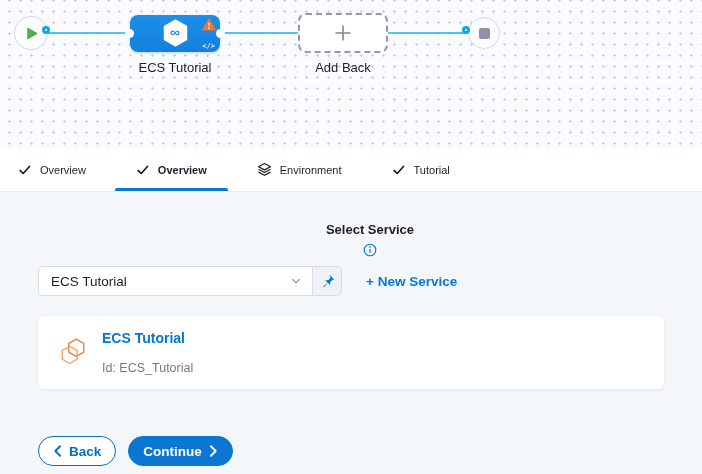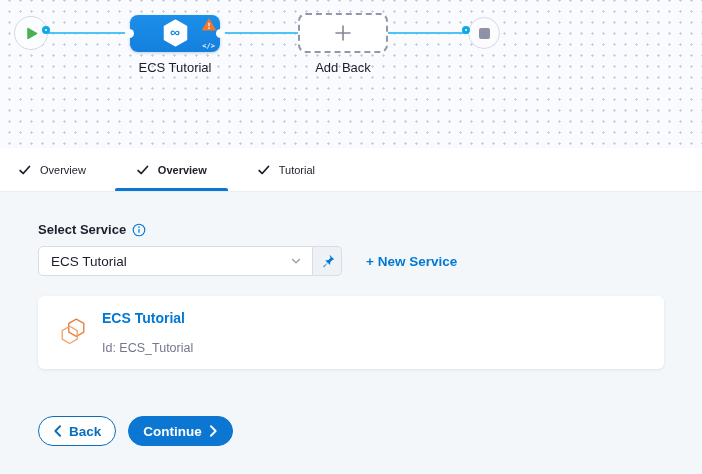--- a/index.html
+++ b/index.html
@@ -68,21 +68,21 @@
     height:100%; position:relative; cursor:pointer; white-space:nowrap;
   }
   .tab.active { font-weight:700; }
   .tab.active::after {
     content:''; position:absolute; left:-21px; right:-21px; bottom:0;
     height:3px; background:#0b77d2; border-radius:2px 2px 0 0;
   }
 
   
   .content { height:282px; background:#f4f7fa; padding:30px 0 0 38px; }
-  .label-row { display:flex; align-items:center; gap:6px; }
+  .label-row { display:flex; align-items:center; gap:6px;flex-direction:column; }
   .field-label { font-size:13px; font-weight:700; color:#1d1d2c; }
   .input-row { margin-top:9px; display:flex; align-items:center; }
   .dropdown {
     width:275px; height:30px; background:#fff; border:1px solid #d9dbe7;
     border-radius:5px 0 0 5px; display:flex; align-items:center;
     justify-content:space-between; padding:0 10px 0 12px; cursor:pointer;
   }
   .dropdown-value { font-size:13.5px; color:#1d1d2c; }
   .pin-btn {
     width:29px; height:30px; background:#eef1f5; border:1px solid #d9dbe7;
@@ -176,20 +176,30 @@
     <div class="tab active">
       <span style="display:flex">
         <svg width="14" height="14" viewBox="0 0 16 16">
             <path d="M2.5 8.6l3.4 3.4 7.2-8" stroke="#1d1d2c" stroke-width="2" fill="none" stroke-linecap="round" stroke-linejoin="round"></path>
           </svg>
       </span>
       <span>Overview</span>
     </div>
     <div class="tab">
       <span style="display:flex">
+        <svg width="15" height="15" viewBox="0 0 16 16" fill="none" stroke="#1d1d2c" stroke-width="1.3" stroke-linejoin="round">
+            <path d="M8 1.6L14.4 5 8 8.4 1.6 5z"></path>
+            <path d="M1.6 7.8L8 11.2l6.4-3.4"></path>
+            <path d="M1.6 10.8L8 14.2l6.4-3.4"></path>
+          </svg>
+      </span>
+      <span>Environment</span>
+    </div>
+    <div class="tab">
+      <span style="display:flex">
         <svg width="14" height="14" viewBox="0 0 16 16">
             <path d="M2.5 8.6l3.4 3.4 7.2-8" stroke="#1d1d2c" stroke-width="2" fill="none" stroke-linecap="round" stroke-linejoin="round"></path>
           </svg>
       </span>
       <span>Tutorial</span>
     </div>
   </div>
 
   <div class="content">
 

